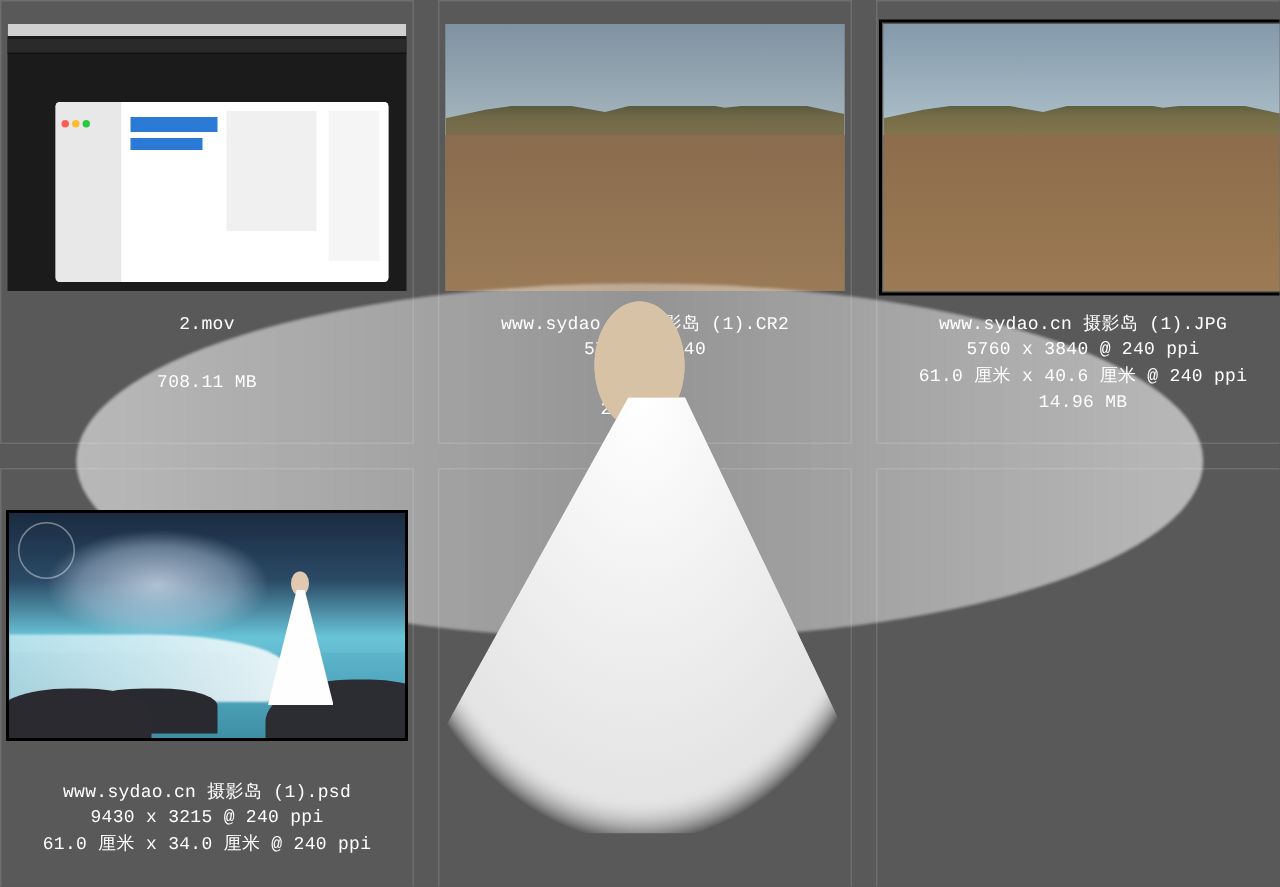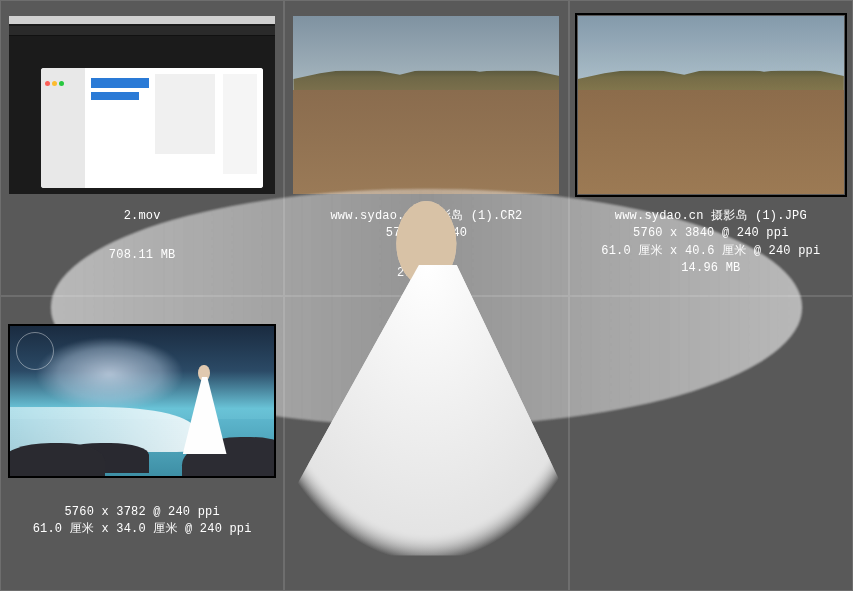--- a/index.html
+++ b/index.html
@@ -9,20 +9,21 @@
       height: 591px;
       overflow: hidden;
       font-family: 'Segoe UI', Arial, sans-serif;
     }
     .grid {
       display: grid;
       grid-template-columns: 1fr 1fr 1fr;
       grid-template-rows: 296px 295px;
       width: 100%;
       height: 100%;
+      gap: 16px;
     }
     .cell {
       border: 1px solid #6e6e6e;
       display: flex;
       flex-direction: column;
       align-items: center;
       padding-bottom: 8px;
     }
     .thumb-area {
       height: 207px;
@@ -199,21 +200,22 @@
       <div class="psd">
         <div class="cloud"></div>
         <div class="sea"></div>
         <div class="dresstrail"></div>
         <div class="rock"></div>
         <div class="fig"></div>
         <div class="badge"></div>
       </div>
     </div>
     <div class="meta">
-      <div>5760 x 3782 @ 240 ppi</div>
+      <div>www.sydao.cn 摄影岛 (1).psd</div>
+      <div>9430 x 3215 @ 240 ppi</div>
       <div>61.0 厘米 x 34.0 厘米 @ 240 ppi</div>
     </div>
   </div>
 
   <div class="cell"></div>
   <div class="cell"></div>
 
 </div>
 
 </body></html>

